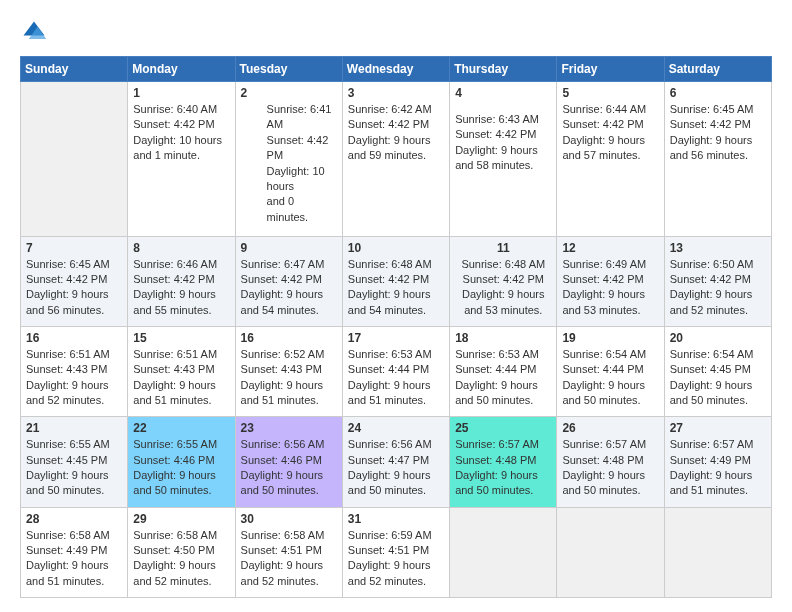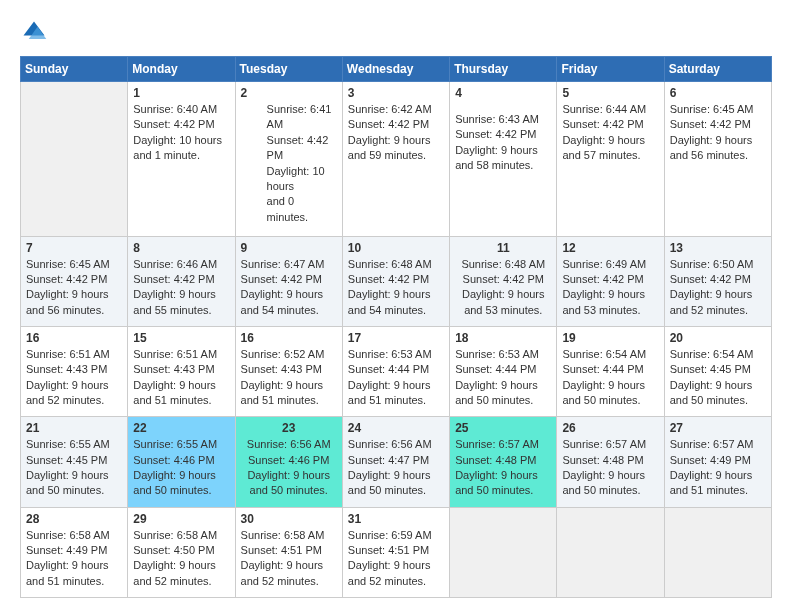--- a/index.html
+++ b/index.html
@@ -288,21 +288,21 @@
 Daylight: 9 hours
 and 50 minutes.</div>
           </td>
           <td style="background: #7dd3fc;">
             <span class="day-number">22</span>
             <div class="day-info" style="white-space: pre-line;">Sunrise: 6:55 AM
 Sunset: 4:46 PM
 Daylight: 9 hours
 and 50 minutes.</div>
           </td>
-          <td style="background: #5eead4; text-align: center;">
+          <td style="background: #c4b5fd;">
             <span class="day-number">23</span>
             <div class="day-info" style="white-space: pre-line;">Sunrise: 6:56 AM
 Sunset: 4:46 PM
 Daylight: 9 hours
 and 50 minutes.</div>
           </td>
           <td style="background: rgb(240, 244, 248);">
             <span class="day-number">24</span>
             <div class="day-info" style="white-space: pre-line;">Sunrise: 6:56 AM
 Sunset: 4:47 PM

